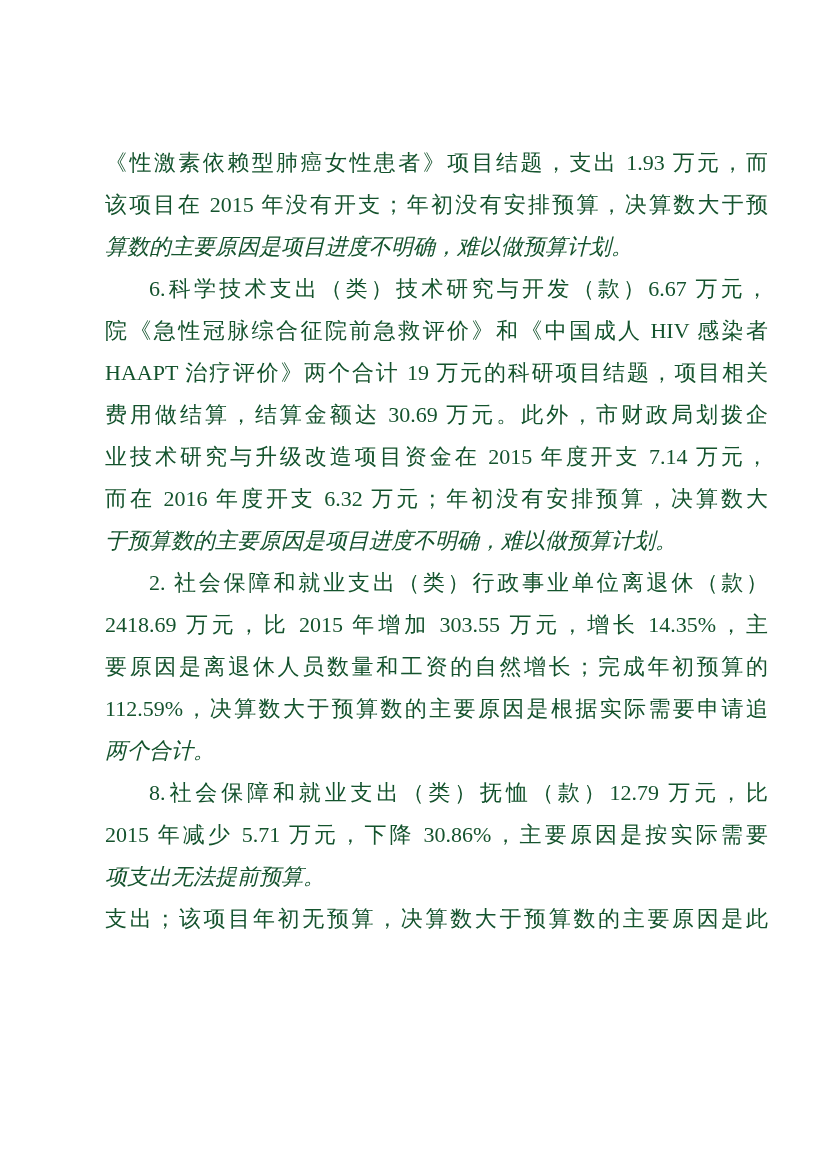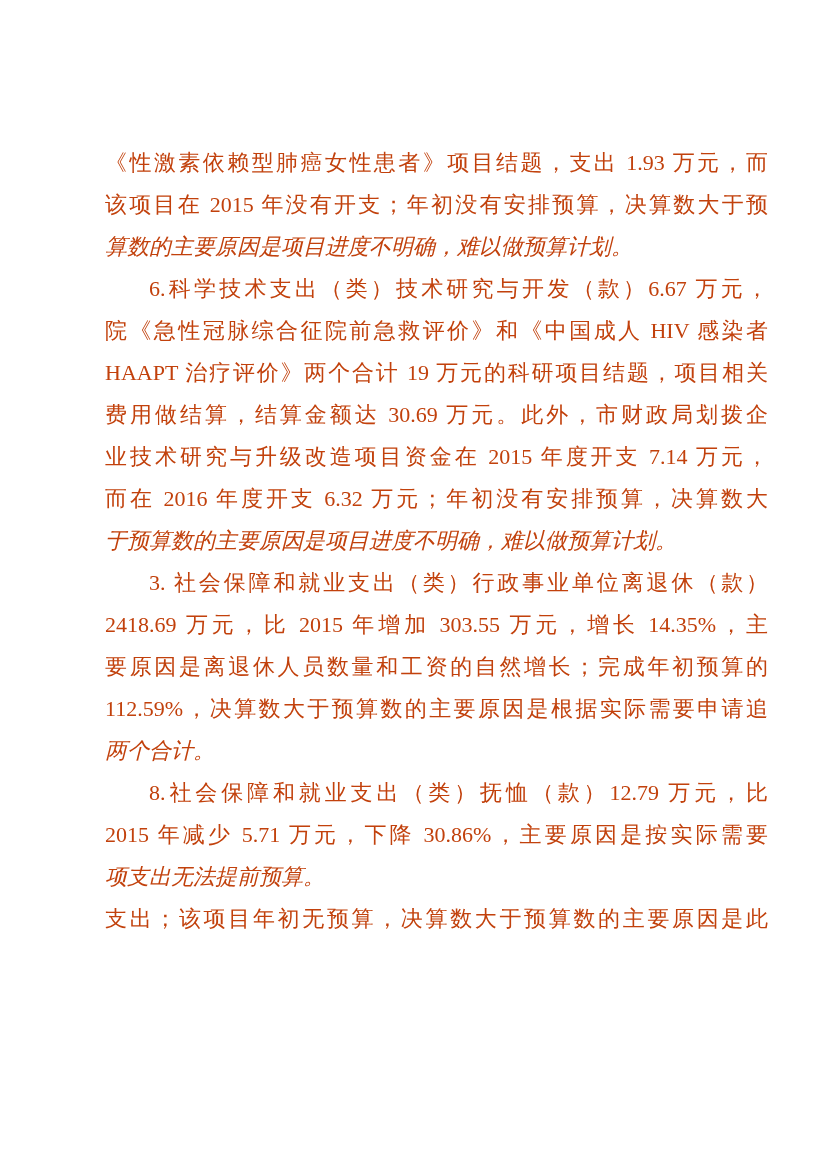--- a/index.html
+++ b/index.html
@@ -32,32 +32,32 @@
     font-style: italic;
   }
   .text-line.indent {
     text-indent: 2em;
   }
 </style>
 </head>
 <body>
 
 <div class="page" style="background: rgb(255, 255, 255);">
-  <div class="text-block" id="doc-body" style="color: #c2410c;">
+  <div class="text-block" id="doc-body" style="color: #14532d;">
       <div class="text-line">《性激素依赖型肺癌女性患者》项目结题，支出 1.93 万元，而</div>
       <div class="text-line">该项目在 2015 年没有开支；年初没有安排预算，决算数大于预</div>
       <div class="text-line last">算数的主要原因是项目进度不明确，难以做预算计划。</div>
       <div class="text-line indent">6.科学技术支出（类）技术研究与开发（款）6.67 万元，</div>
       <div class="text-line">院《急性冠脉综合征院前急救评价》和《中国成人 HIV 感染者</div>
       <div class="text-line">HAAPT 治疗评价》两个合计 19 万元的科研项目结题，项目相关</div>
       <div class="text-line">费用做结算，结算金额达 30.69 万元。此外，市财政局划拨企</div>
       <div class="text-line">业技术研究与升级改造项目资金在 2015 年度开支 7.14 万元，</div>
       <div class="text-line">而在 2016 年度开支 6.32 万元；年初没有安排预算，决算数大</div>
       <div class="text-line last">于预算数的主要原因是项目进度不明确，难以做预算计划。</div>
-      <div class="text-line indent">3. 社会保障和就业支出（类）行政事业单位离退休（款）</div>
+      <div class="text-line indent">2. 社会保障和就业支出（类）行政事业单位离退休（款）</div>
       <div class="text-line">2418.69 万元，比 2015 年增加 303.55 万元，增长 14.35%，主</div>
       <div class="text-line">要原因是离退休人员数量和工资的自然增长；完成年初预算的</div>
       <div class="text-line">112.59%，决算数大于预算数的主要原因是根据实际需要申请追</div>
       <div class="text-line last">两个合计。</div>
       <div class="text-line indent">8.社会保障和就业支出（类）抚恤（款）12.79 万元，比</div>
       <div class="text-line">2015 年减少 5.71 万元，下降 30.86%，主要原因是按实际需要</div>
       <div class="text-line last">项支出无法提前预算。</div>
       <div class="text-line">支出；该项目年初无预算，决算数大于预算数的主要原因是此</div>
     </div>
 </div>

